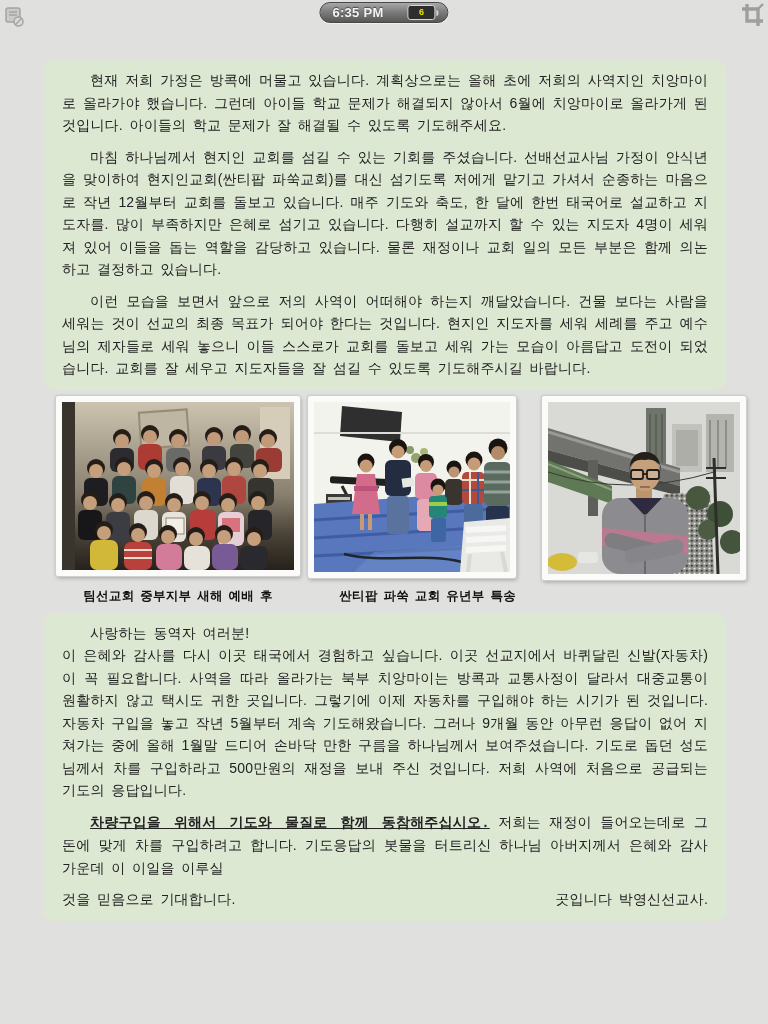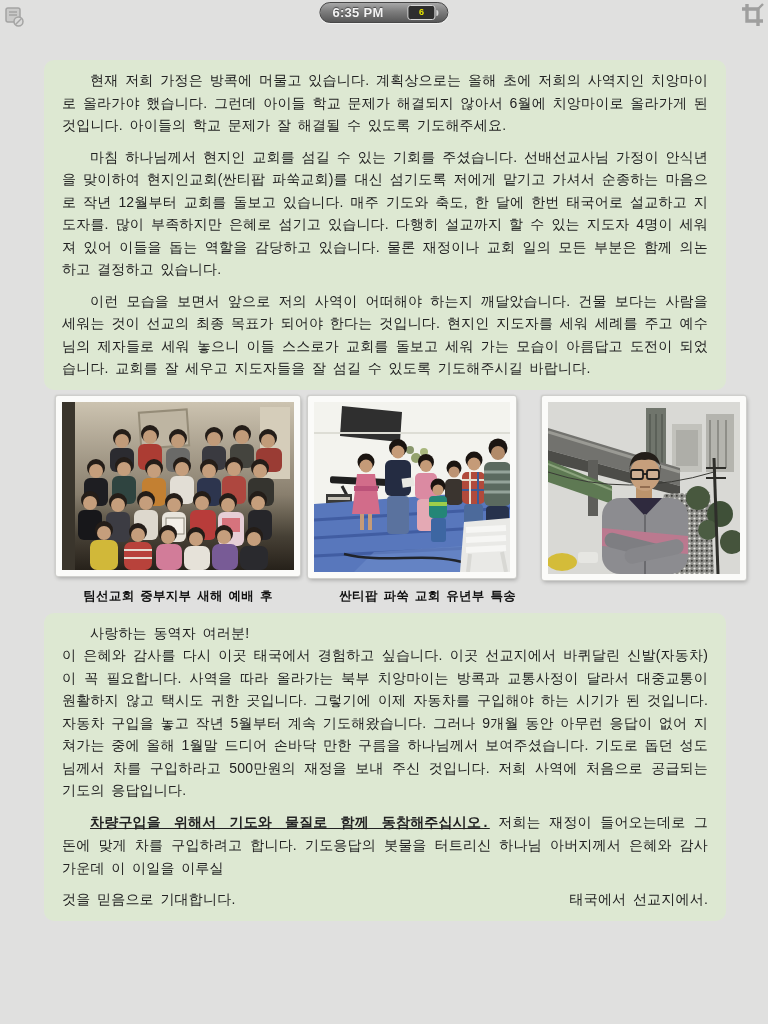--- a/index.html
+++ b/index.html
@@ -369,17 +369,17 @@
   <div class="caption-row">
     <div class="caption cap1">팀선교회 중부지부 새해 예배 후</div>
     <div class="caption cap2">싼티팝 파쑥 교회 유년부 특송</div>
   </div>
 
   <div class="textblock second">
     <p><span>사랑하는 동역자 여러분!</span><br><span class="no-indent-body">이 은혜와 감사를 다시 이곳 태국에서 경험하고 싶습니다. 이곳 선교지에서 바퀴달린 신발(자동차)이 꼭 필요합니다. 사역을 따라 올라가는 북부 치앙마이는 방콕과 교통사정이 달라서 대중교통이 원활하지 않고 택시도 귀한 곳입니다. 그렇기에 이제 자동차를 구입해야 하는 시기가 된 것입니다. 자동차 구입을 놓고 작년 5월부터 계속 기도해왔습니다. 그러나 9개월 동안 아무런 응답이 없어 지쳐가는 중에 올해 1월말 드디어 손바닥 만한 구름을 하나님께서 보여주셨습니다. 기도로 돕던 성도님께서 차를 구입하라고 500만원의 재정을 보내 주신 것입니다. 저희 사역에 처음으로 공급되는 기도의 응답입니다.</span></p>
     <p><span class="closing-bold">차량구입을 위해서 기도와 물질로 함께 동참해주십시오.</span><span> 저희는 재정이 들어오는데로 그 돈에 맞게 차를 구입하려고 합니다. 기도응답의 봇물을 터트리신 하나님 아버지께서 은혜와 감사 가운데 이 이일을 이루실</span></p>
     <div class="last-row">
       <span>것을 믿음으로 기대합니다.</span>
-      <span>태국에서 선교지에서.</span>
+      <span>곳입니다 박영신선교사.</span>
     </div>
   </div>
 
 </div>
 
 </body></html>

